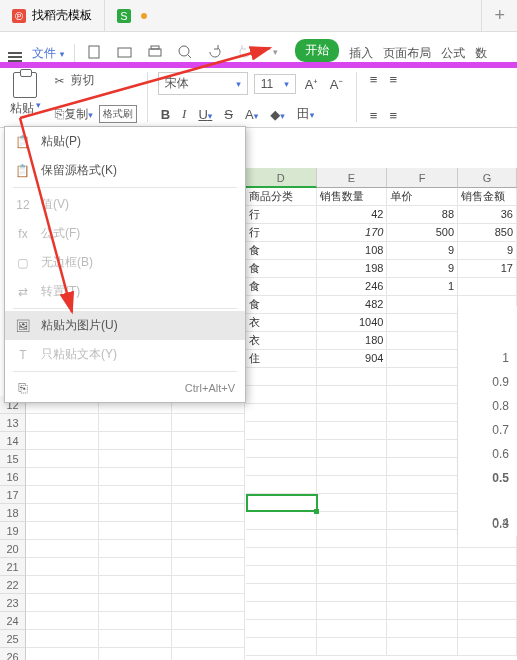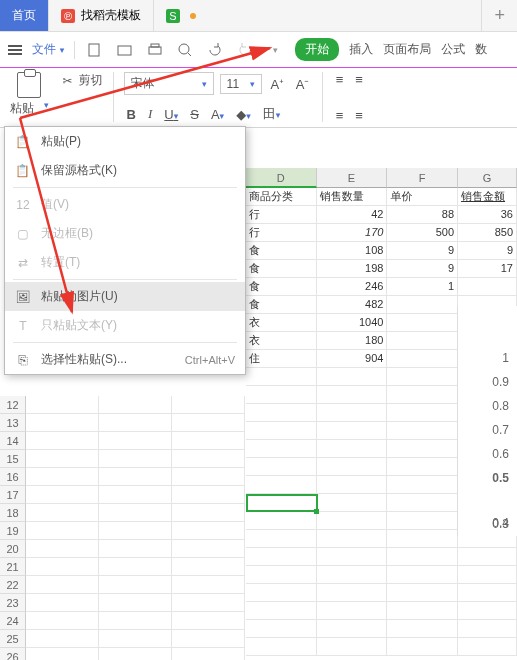--- a/index.html
+++ b/index.html
@@ -5,35 +5,35 @@
 *{margin:0;padding:0;box-sizing:border-box;font-family:"Microsoft YaHei",sans-serif;font-size:12px;}
 body{width:517px;height:660px;background:#fff;overflow:hidden;position:relative;}
 .tabs{display:flex;height:32px;background:#f5f5f5;border-bottom:1px solid #ddd;}
 .tab{display:flex;align-items:center;padding:0 12px;gap:6px;cursor:pointer;border-right:1px solid #ddd;}
 .tab.home{background:#4a73d8;color:#fff;}
 .tab-ico{width:14px;height:14px;display:inline-flex;align-items:center;justify-content:center;font-size:11px;}
 .tab-ico.red{background:#e84c3d;color:#fff;border-radius:2px;}
 .tab-ico.grn{background:#2ba940;color:#fff;border-radius:2px;}
 .tab-dot{width:6px;height:6px;border-radius:50%;background:#f0a030;margin-left:4px;}
 .tab-add{padding:0 12px;color:#888;font-size:18px;display:flex;align-items:center;}
-.filerow{display:flex;align-items:center;height:36px;padding:0 8px;gap:10px;border-bottom:1px solid #d946ef;}
+.filerow{display:flex;align-items:flex-end;height:36px;padding:0 8px;gap:10px;border-bottom:6px solid #d946ef;}
 .hamb{display:flex;flex-direction:column;gap:2px;cursor:pointer;}
 .hamb span{width:14px;height:2px;background:#555;}
 .file-lbl{color:#4a73d8;font-size:13px;cursor:pointer;}
 .chev{color:#4a73d8;font-size:9px;}
 .sep{width:1px;height:18px;background:#ddd;}
 .ico-btn{width:20px;height:20px;display:flex;align-items:center;justify-content:center;color:#555;cursor:pointer;}
 .pill{background:#2ba940;color:#fff;padding:3px 10px;border-radius:10px;font-size:12px;}
 .mtab{color:#555;cursor:pointer;}
 .ribbon{display:flex;height:60px;border-bottom:1px solid #d5d5d5;padding:4px 6px;gap:6px;}
 .rgroup{display:flex;flex-direction:column;justify-content:space-between;padding:0 4px;}
 .paste-big{display:flex;flex-direction:column;align-items:center;gap:2px;cursor:pointer;}
 .paste-ico{width:24px;height:26px;border:1px solid #666;border-radius:2px;position:relative;background:#fff;}
 .paste-ico:before{content:"";position:absolute;top:-4px;left:6px;width:10px;height:6px;border:1px solid #666;border-radius:2px;background:#fff;}
-.paste-lbl{font-size:11px;color:#555;display:flex;gap:10px;}
+.paste-lbl{font-size:11px;color:#555;display:flex;gap:2px;}
 .rline{display:flex;align-items:center;gap:6px;color:#555;}
 .fmt-brush{border:1px solid #888;padding:1px 3px;font-size:10px;}
 .font-sel{display:flex;align-items:center;gap:4px;border:1px solid #ccc;padding:2px 6px;min-width:90px;}
 .size-sel{display:flex;align-items:center;gap:4px;border:1px solid #ccc;padding:2px 6px;min-width:42px;}
 .fbtn{padding:0 3px;color:#555;cursor:pointer;font-size:13px;}
 .fbtn.b{font-weight:bold;}
 .fbtn.i{font-style:italic;font-family:serif;}
 .fbtn.u{text-decoration:underline;}
 .fbtn.s{text-decoration:line-through;}
 .popup{position:absolute;left:4px;top:126px;width:242px;background:#fff;border:1px solid #bbb;box-shadow:2px 2px 8px rgba(0,0,0,0.25);z-index:10;}
@@ -56,23 +56,20 @@
 .leftgrid{position:absolute;left:26px;top:228px;width:220px;}
 .arrow{position:absolute;z-index:20;pointer-events:none;}
 .chart-overlay{position:absolute;right:0;top:306px;width:60px;height:230px;background:#fff;border-left:1px solid #ddd;font-size:10px;color:#666;}
 .yv{position:absolute;right:8px;}
 svg{overflow:visible;}
 </style>
 </head>
 <body>
 
 <div class="tabs">
-  <div class="tab home">
-      <span>首页</span>
-    </div>
   <div class="tab">
     <span class="tab-ico red">℗</span>
     <span>找稻壳模板</span>
   </div>
   <div class="tab" style="flex:1;">
     <span class="tab-ico grn">S</span>
     <span class="tab-dot"></span>
   </div>
   <div class="tab-add">+</div>
 </div>
@@ -135,20 +132,24 @@
           <span>粘贴</span>
           <span class="chev">▾</span>
         </div>
     </div>
   </div>
   <div class="rgroup">
     <div class="rline">
         <span>✂</span>
         <span>剪切</span>
       </div>
+    <div class="rline">
+        <span><span>⎘</span><span>复制</span><span class="chev">▾</span></span> 
+        <span class="fmt-brush">格式刷</span>
+      </div>
   </div>
   <span class="sep" style="height:50px;"></span>
   <div class="rgroup" style="gap:6px;text-align:center;">
     <div class="rline">
       <div class="font-sel">
           <span>宋体</span>
           <span class="chev" style="margin-left:auto;">▾</span>
         </div>
       <div class="size-sel">
           <span>11</span>
@@ -188,40 +189,43 @@
   <div class="pitem">
       <span class="pico">📋</span>
       <span>保留源格式(K)</span>
     </div>
   <div class="psep"></div>
   <div class="pitem dis">
       <span class="pico">12</span>
       <span>值(V)</span>
     </div>
   <div class="pitem dis">
+      <span class="pico">fx</span>
+      <span>公式(F)</span>
+    </div>
+  <div class="pitem dis">
       <span class="pico">▢</span>
       <span>无边框(B)</span>
     </div>
   <div class="pitem dis">
       <span class="pico">⇄</span>
       <span>转置(T)</span>
     </div>
   <div class="psep"></div>
   <div class="pitem hl">
       <span class="pico">🖼</span>
       <span>粘贴为图片(U)</span>
     </div>
   <div class="pitem dis">
       <span class="pico">T</span>
       <span>只粘贴文本(Y)</span>
     </div>
   <div class="psep"></div>
   <div class="pitem">
       <span class="pico">⎘</span>
-      <span>选择性粘贴(S)...</span>
       <span class="pshort">Ctrl+Alt+V</span>
     </div>
 </div>
 
 <svg class="arrow" style="left:0;top:0;" width="517" height="400">
   <defs>
       <marker id="ah" markerWidth="10" markerHeight="10" refX="8" refY="3" orient="auto">
         <path d="M0,0 L0,6 L9,3 z" fill="#e8362c"></path>
       </marker>
     </defs>
@@ -235,21 +239,21 @@
     <div class="colhdr">
       <div class="ch sel" style="width:72px;">D</div>
       <div class="ch" style="width:72px;">E</div>
       <div class="ch" style="width:72px;">F</div>
       <div class="ch" style="width:60px;">G</div>
     </div>
     <div class="drow">
       <div class="cell" style="width:72px;">商品分类</div>
       <div class="cell" style="width:72px;">销售数量</div>
       <div class="cell" style="width:72px;">单价</div>
-      <div class="cell" style="width:60px;text-decoration:underline;">销售金额</div>
+      <div class="cell" style="width:60px;">销售金额</div>
     </div>
     <div id="data-rows">
         <div class="drow">
           <div class="cell" style="width: 72px;">行</div>
           <div class="cell r" style="width: 72px;">42</div>
           <div class="cell r" style="width: 72px;">88</div>
           <div class="cell r" style="width: 60px;">36</div>
         </div>
         <div class="drow">
           <div class="cell" style="width: 72px;">行</div>

